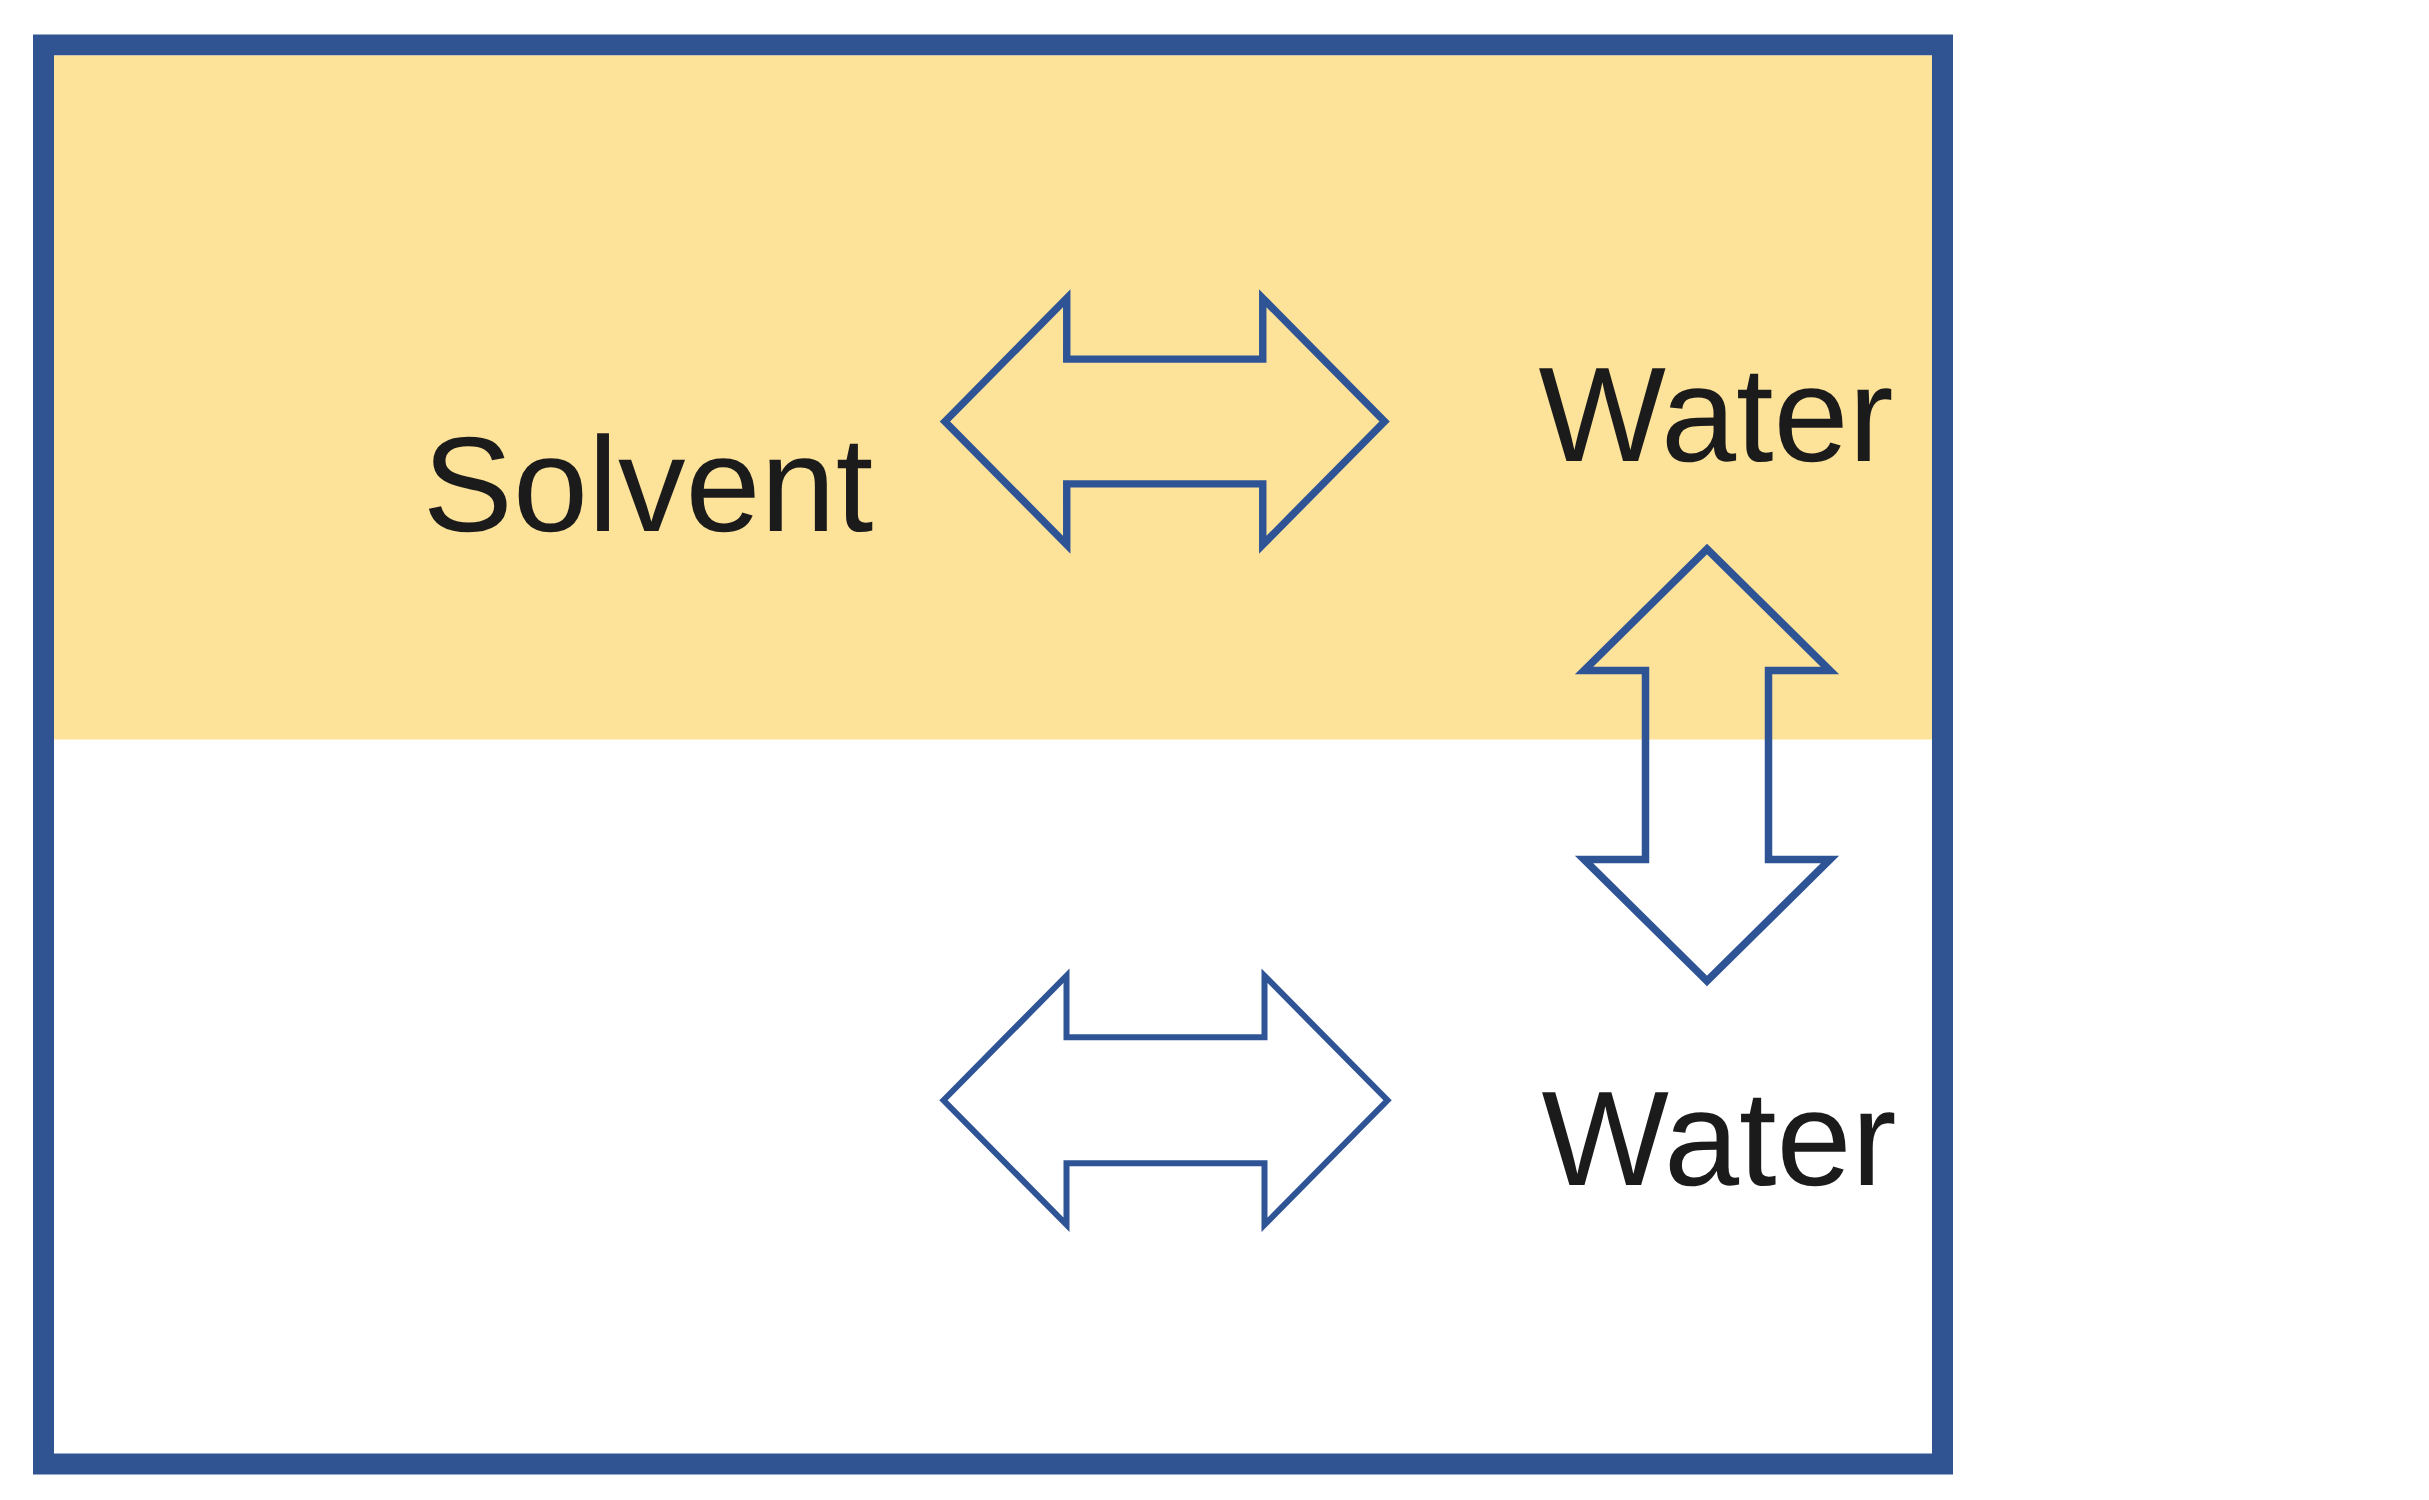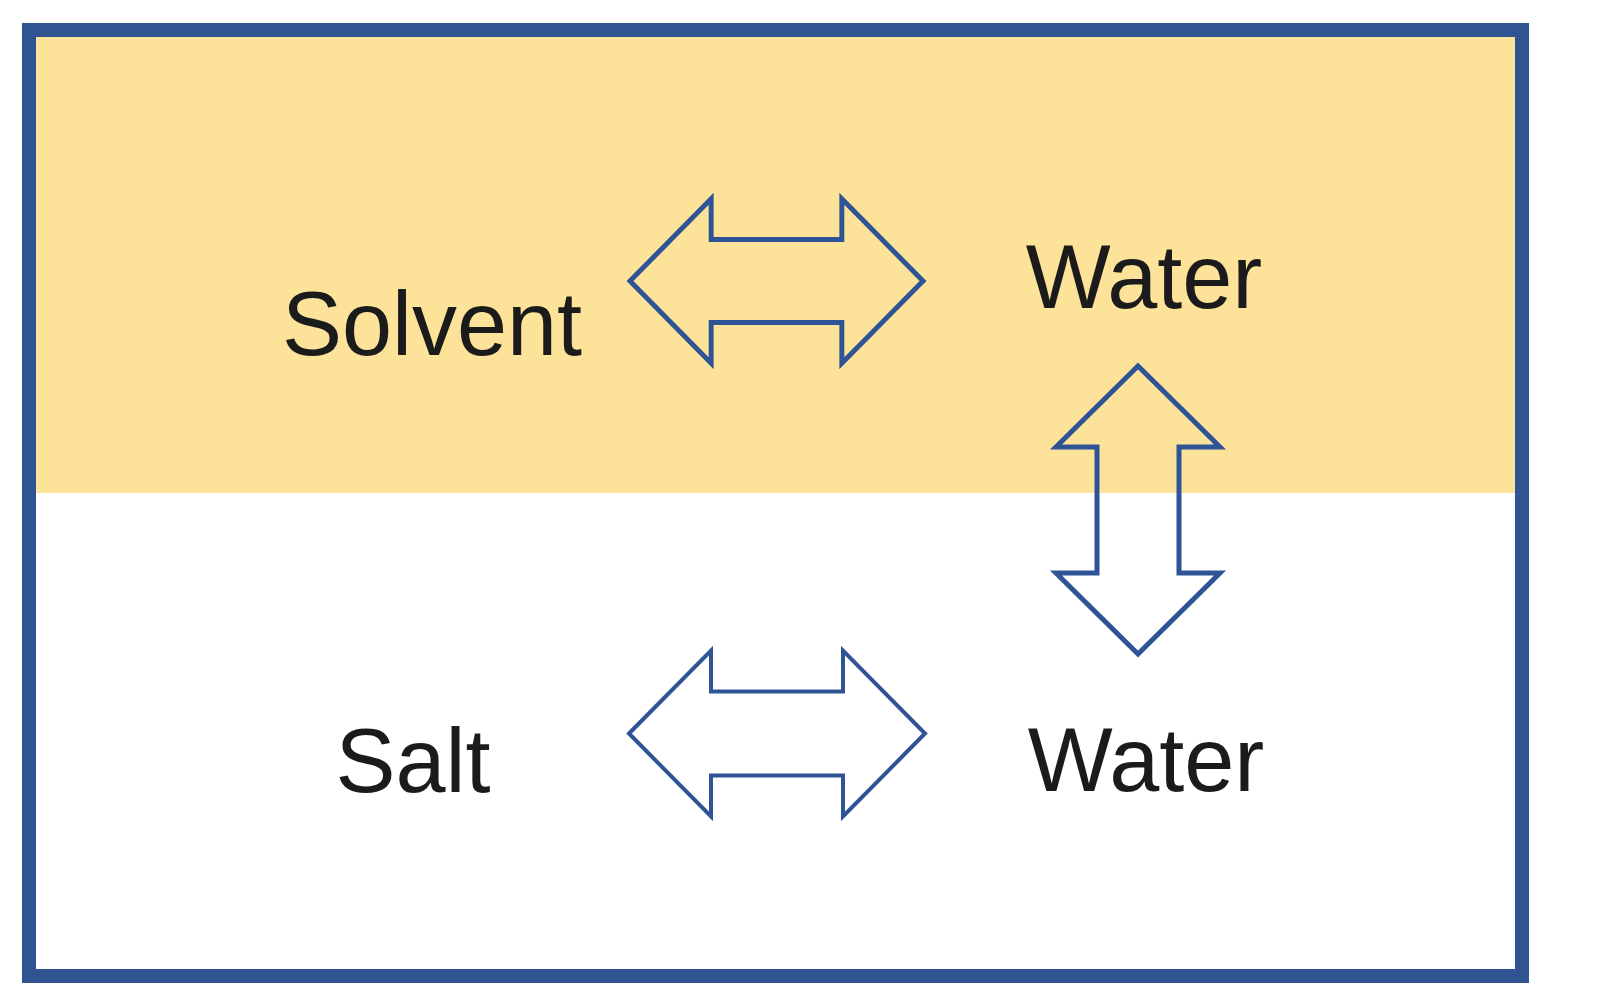--- a/index.html
+++ b/index.html
@@ -19,21 +19,21 @@
     position: relative;
     width: 1619px;
     height: 1000px;
     background: var(--page-background);
     overflow: hidden;
   }
   .frame {
     position: absolute;
     left: 22px;
     top: 23px;
-    width: 1507px;
+    width: 1280px;
     height: 960px;
     border: 14px solid var(--frame-border);
     background: var(--bottom-section-fill);
   }
   .inner {
     position: absolute;
     inset: 0;
   }
   .top-band {
     position: absolute;
@@ -83,21 +83,20 @@
       <svg class="arrow-svg" id="arrow-top" width="297" height="172" viewBox="0 0 300 172">
         <polygon points="2,86 84,3 84,44 216,44 216,3 298,86 216,169 216,128 84,128 84,169" stroke-width="5"></polygon>
       </svg>
 
       <div class="label" id="label-water-top">Water</div>
 
       <svg class="arrow-svg" id="arrow-middle" width="170" height="294" viewBox="0 0 170 294">
         <polygon points="85,3 167,84 126,84 126,210 167,210 85,291 3,210 44,210 44,84 3,84" stroke-width="5"></polygon>
       </svg>
 
-      <div class="label" id="label-salt">Salt</div>
 
       <svg class="arrow-svg" id="arrow-bottom" width="300" height="173" viewBox="0 0 300 172">
         <polygon points="2,86 84,3 84,44 216,44 216,3 298,86 216,169 216,128 84,128 84,169" stroke-width="4"></polygon>
       </svg>
 
       <div class="label" id="label-water-bottom">Water</div>
 
     </div>
   </div>
 </div>

